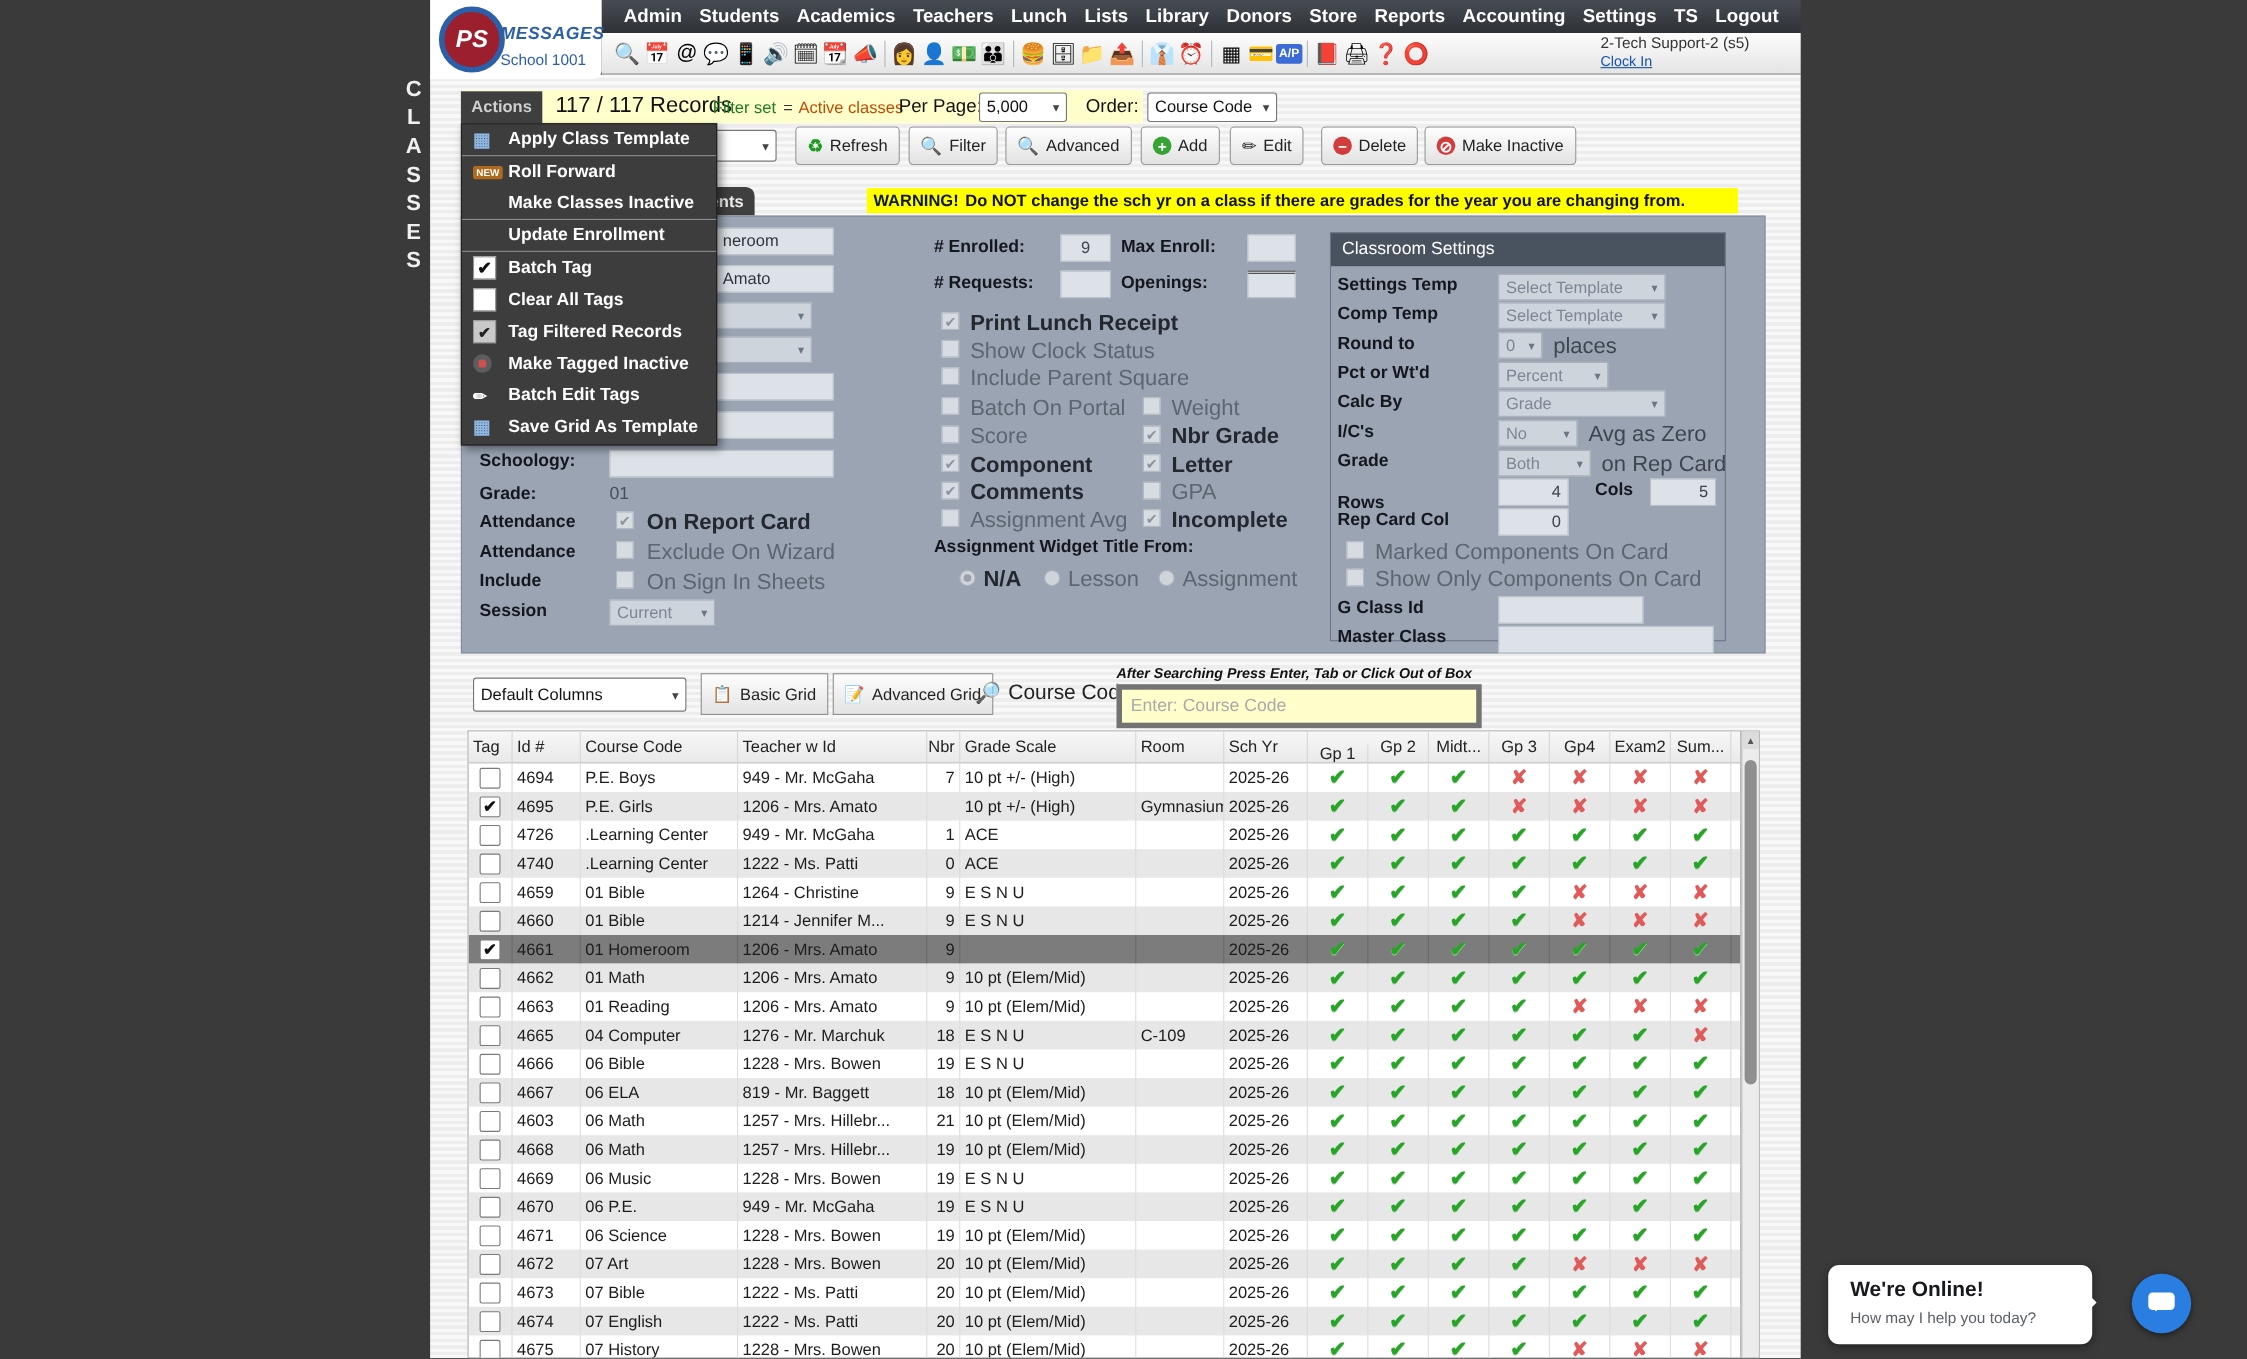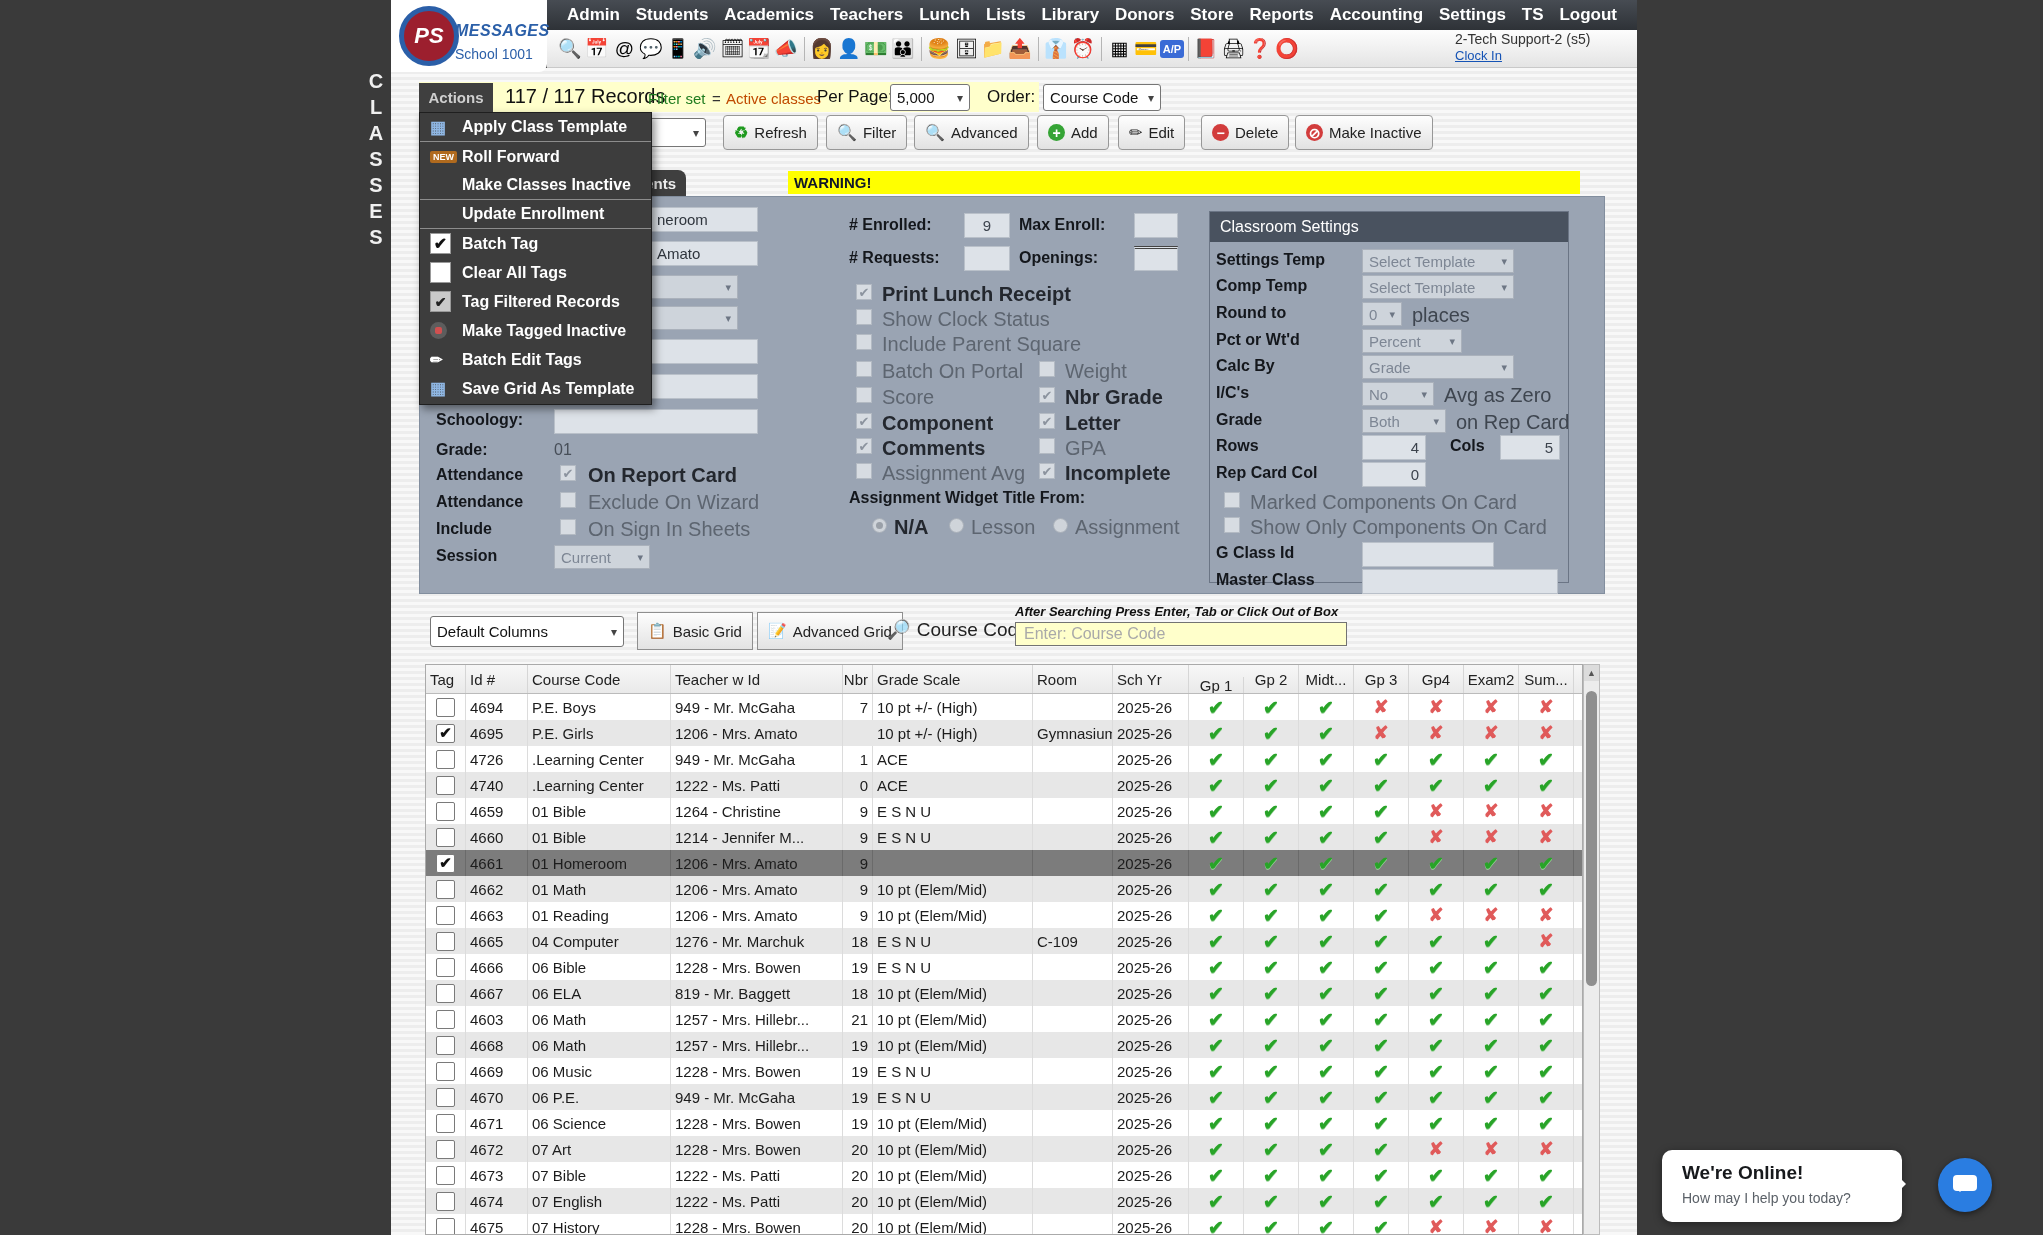--- a/index.html
+++ b/index.html
@@ -90,21 +90,21 @@
   #settings-title{position:absolute;left:0;top:0;width:100%;height:30px;background:#49525f;color:#fff;
     font-size:16px;display:flex;align-items:center;padding-left:10px;box-sizing:border-box;}
 
   
   #grid-bar{position:absolute;left:419px;top:604px;width:1190px;height:56px;z-index:3;}
   .grid-btn{position:absolute;top:8px;height:38px;background:linear-gradient(#fdfdfd,#e3e3e3);
     border:1px solid #8f8f8f;display:flex;align-items:center;gap:6px;padding:0 10px;font-size:15px;color:#222;
     cursor:pointer;box-sizing:border-box;}
   #cc-label{position:absolute;left:468px;top:14px;font-size:19px;color:#222;display:flex;align-items:center;gap:6px;}
   #cc-hint{position:absolute;left:596px;top:0px;width:340px;font-size:13px;font-weight:bold;font-style:italic;color:#111;}
-  #cc-input{position:absolute;left:596px;top:18px;width:332px;height:24px;background:#ffffcb;border:1px solid #737373;
+  #cc-input{position:absolute;left:596px;top:18px;width:332px;height:40px;background:#ffffcb;border:5px solid #737373;
     box-sizing:border-box;display:flex;align-items:center;padding:0 8px;font-size:16px;color:#a9a9a9;}
 
   
   #grid{position:absolute;left:425px;top:664px;width:1158px;height:571px;background:#fff;border:1px solid #aaa;
     box-sizing:border-box;overflow:hidden;z-index:3;}
   .g-head{display:flex;height:28px;background:linear-gradient(#f7f7f7,#e9e9e9);border-bottom:1px solid #bbb;}
   .g-hc{font-size:15px;color:#222;display:flex;align-items:center;padding:0 4px;box-sizing:border-box;
     border-right:1px solid #d6d6d6;white-space:nowrap;overflow:hidden;}
   .g-row{display:flex;height:26px;align-items:stretch;}
   .g-row.odd{background:#e7e7e7;}
@@ -236,20 +236,21 @@
 
   <div class="win-select" id="template-select" style="left:560px;top:118px;width:146px;height:29px;z-index:2;">
     <span></span>
       <span class="arr">▾</span>
   </div>
   <div id="buttons-row"></div>
 
   <div id="partial-tab">ents</div>
   <div id="warning-bar">
     <span id="warning-prefix">WARNING!</span>
+    <span>Do NOT change the sch yr on a class if there are grades for the year you are changing from.</span>
   </div>
 
   <div id="form-panel">
     <div id="settings-panel">
       <div id="settings-title">Classroom Settings</div>
     <div class="f-label" style="left: 6px; top: 39px;">Settings Temp</div>
         <div class="f-select" style="left: 152px; top: 37px; width: 152px;">
           <div>Select Template</div>
           <div class="arr">▾</div>
         </div>
@@ -279,21 +280,21 @@
           <div>No</div>
           <div class="arr">▾</div>
         </div>
         <div class="f-cbtext cb-off" style="left: 234px; top: 172px; color: rgb(62, 69, 79);">Avg as Zero</div>
         <div class="f-label" style="left: 6px; top: 199px;">Grade</div>
         <div class="f-select" style="left: 152px; top: 197px; width: 84px;">
           <div>Both</div>
           <div class="arr">▾</div>
         </div>
         <div class="f-cbtext cb-off" style="left: 246px; top: 199px; color: rgb(62, 69, 79);">on Rep Card</div>
-        <div class="f-label" style="left: 6px; top: 225px; text-align: center;">Rows</div>
+        <div class="f-label" style="left: 6px; top: 237px; text-align: center;">Rows</div>
         <div class="f-input" style="left: 152px; top: 223px; width: 64px; justify-content: flex-end;">4</div>
         <div class="f-label" style="left: 240px; top: 225px;">Cols</div>
         <div class="f-input" style="left: 290px; top: 223px; width: 60px; justify-content: flex-end;">5</div>
         <div class="f-label" style="left: 6px; top: 252px;">Rep Card Col</div>
         <div class="f-input" style="left: 152px; top: 250px; width: 64px; justify-content: flex-end;">0</div>
         <div class="f-cb" style="left: 14px; top: 280px;"></div>
         <div class="f-cbtext cb-off" style="left: 40px; top: 279px;">Marked Components On Card</div>
         <div class="f-cb" style="left: 14px; top: 305px;"></div>
         <div class="f-cbtext cb-off" style="left: 40px; top: 304px;">Show Only Components On Card</div>
         <div class="f-label" style="left: 6px; top: 332px;">G Class Id</div>

